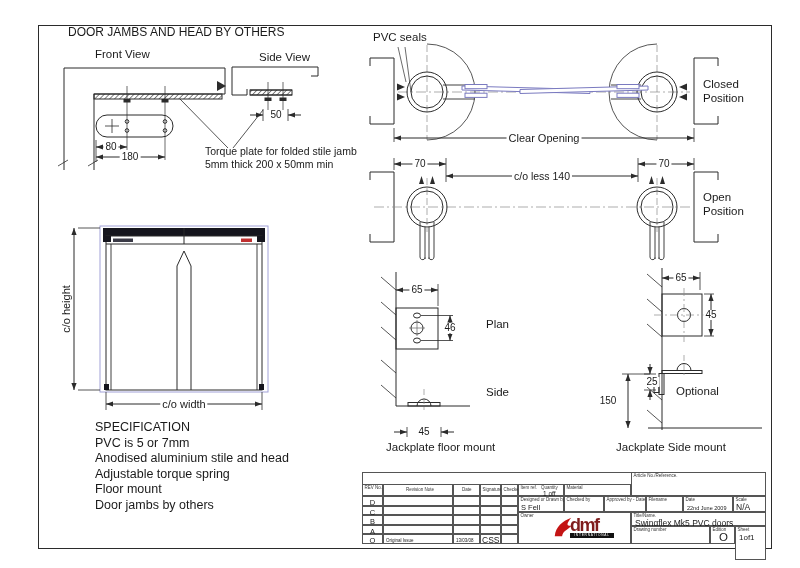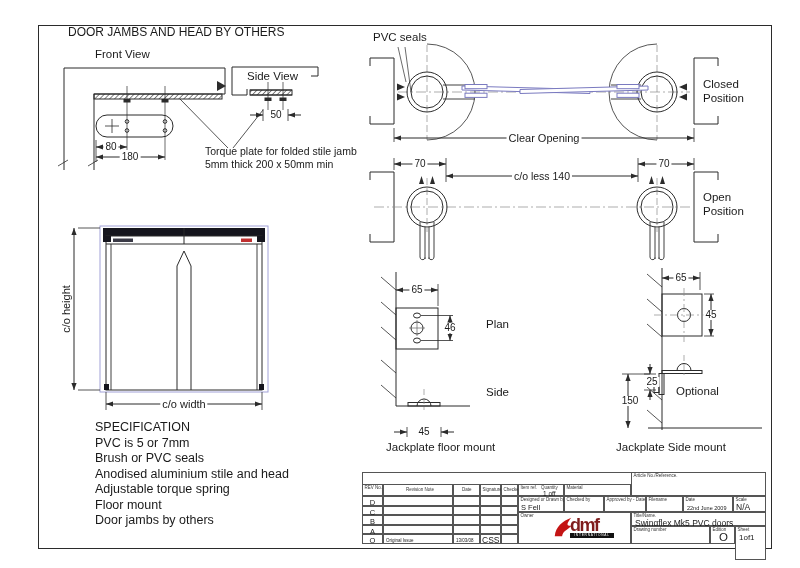--- a/index.html
+++ b/index.html
@@ -191,21 +191,21 @@
       <rect x="259" y="384" width="5" height="6" fill="#15151d" stroke="none"></rect>
       <path d="M78,228 H100 M78,390 H100 M106,392 V410 M262,392 V410" stroke-width="0.8"></path>
       <path d="M74,228 V390" marker-start="url(#arr)" marker-end="url(#arr)"></path>
       <path d="M106,404 H262" marker-start="url(#arr)" marker-end="url(#arr)"></path>
     </g>
   </g>
 </svg>
 
 <div class="lbl lbl-lg" style="left:68px;top:26px;">DOOR JAMBS AND HEAD BY OTHERS</div>
 <div class="lbl" style="left:95px;top:48px;">Front View</div>
-<div class="lbl" style="left:247px;top:51px;margin-top:19px;">Side View</div>
+<div class="lbl" style="left:259px;top:51px;">Side View</div>
 
 <div class="lbl" style="left:205px;top:145px;font-size:10.5px;line-height:13px;">
   <div>Torque plate for folded stile jamb</div>
   <div>5mm thick 200 x 50mm min</div>
 </div>
 
 <div class="dim" style="left:111px;top:147px;">80</div>
 <div class="dim" style="left:130px;top:157px;">180</div>
 <div class="dim" style="left:276px;top:115px;">50</div>
 
@@ -223,31 +223,30 @@
 <div class="dim" style="left:417px;top:290px;">65</div>
 <div class="dim" style="left:450px;top:328px;">46</div>
 <div class="dim" style="left:424px;top:432px;">45</div>
 <div class="lbl" style="left:486px;top:318px;">Plan</div>
 <div class="lbl" style="left:486px;top:386px;">Side</div>
 <div class="lbl" style="left:386px;top:441px;">Jackplate floor mount</div>
 
 <div class="dim" style="left:681px;top:278px;">65</div>
 <div class="dim" style="left:711px;top:315px;">45</div>
 <div class="dim" style="left:652px;top:382px;">25</div>
-<div class="dim" style="left:630px;top:401px;">150</div>
+<div class="dim" style="left:608px;top:401px;">150</div>
 <div class="lbl" style="left:676px;top:385px;">Optional</div>
 <div class="lbl" style="left:616px;top:441px;">Jackplate Side mount</div>
 
 <div class="dim dim-lg rot" style="left:66px;top:309px;position:absolute;">c/o height</div>
 <div class="dim dim-lg" style="left:184px;top:404px;">c/o width</div>
 
 <div id="spec">
   <div>SPECIFICATION</div>
   <div>PVC is 5 or 7mm</div>
-  <div>Brush or PVC seals</div>
   <div>Anodised aluminium stile and head</div>
   <div>Adjustable torque spring</div>
   <div>Floor mount</div>
   <div>Door jambs by others</div>
 </div>
 
 <div id="tb">
   <div class="cell" style="left:0;top:0;width:404px;height:72px;"></div>
 
   <div class="cell" style="left:269px;top:0;width:135px;height:24px;">

